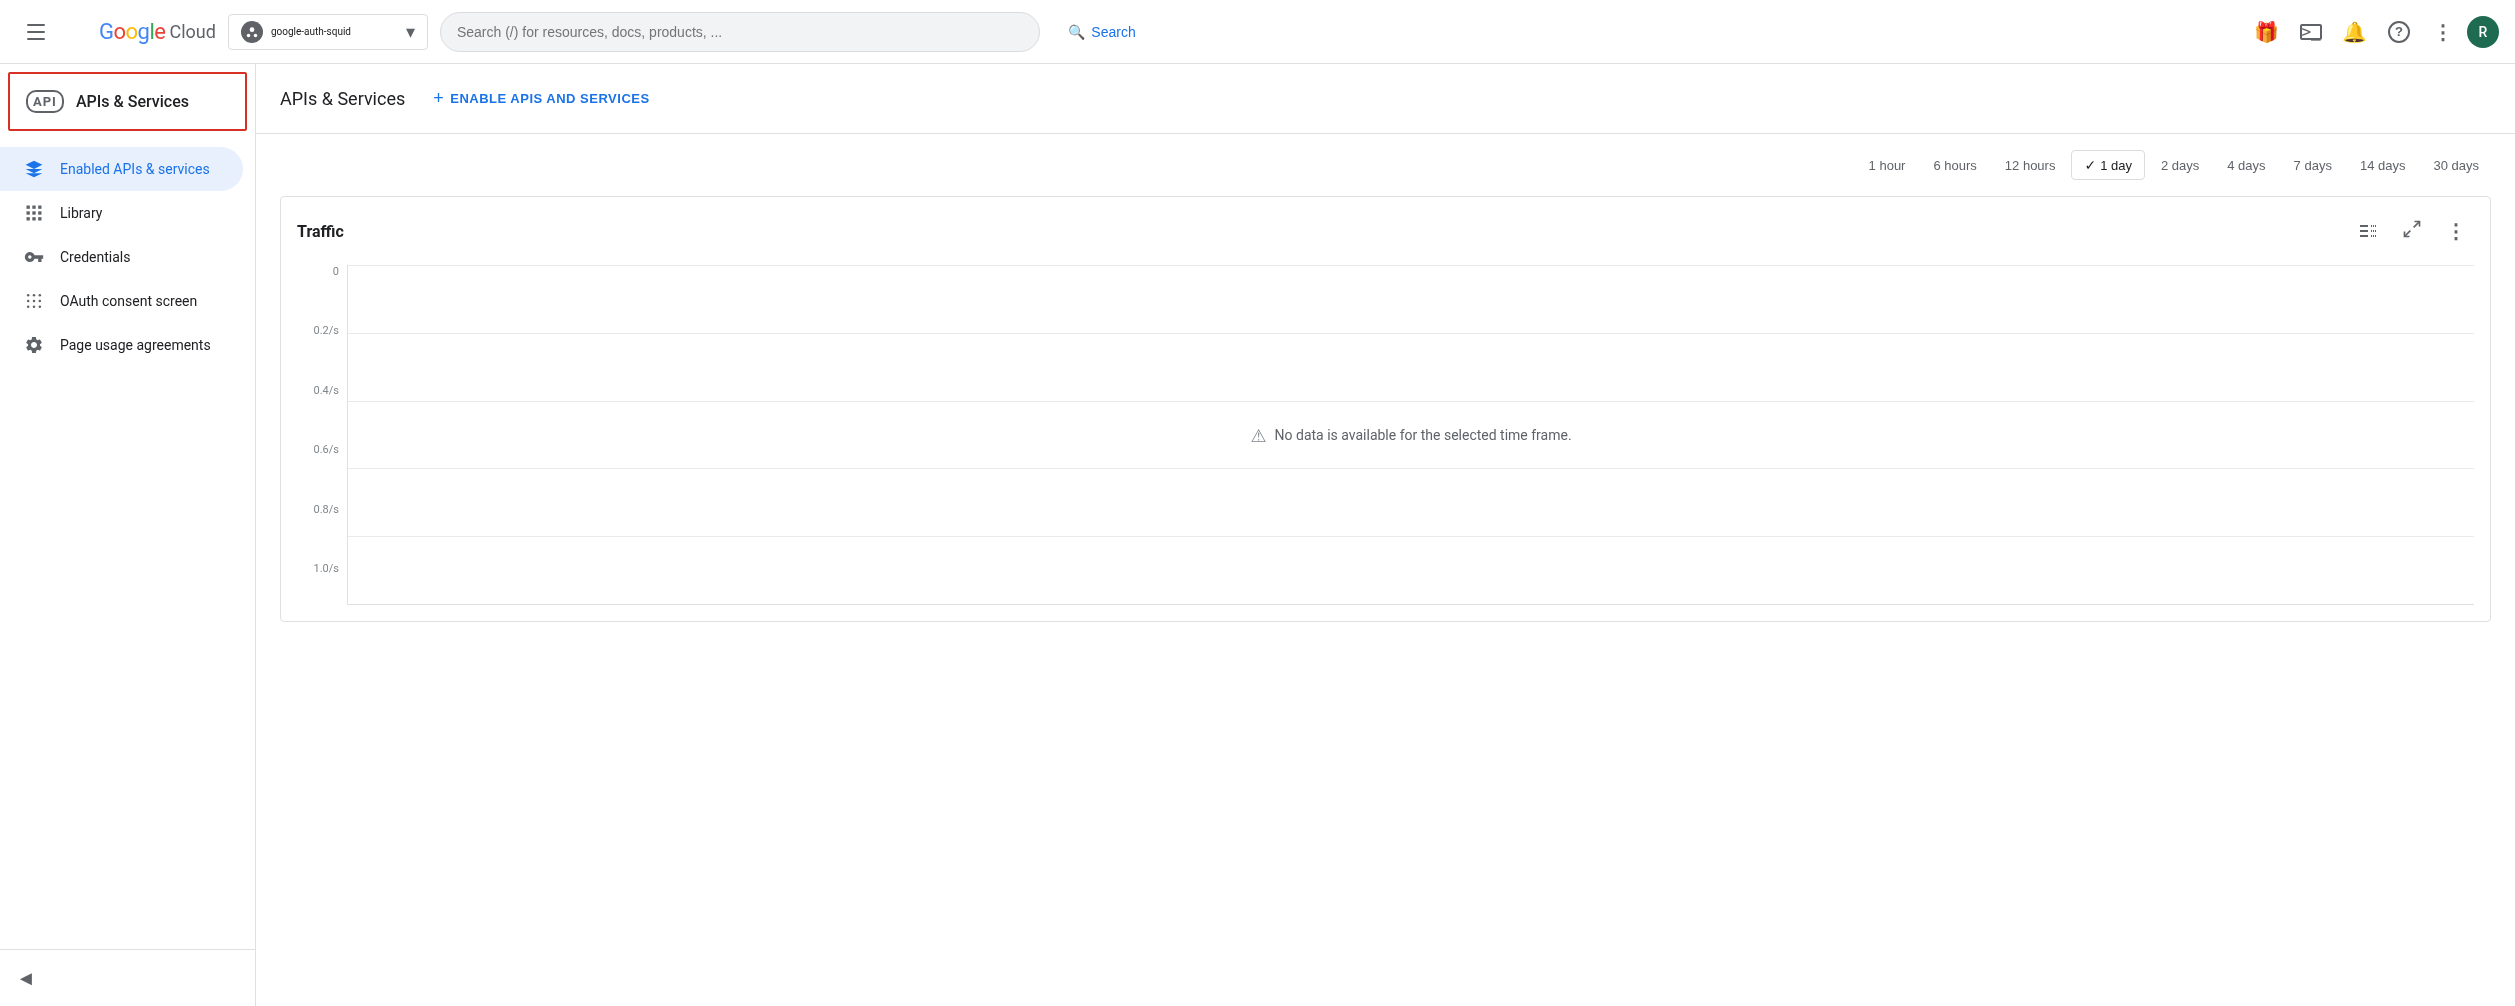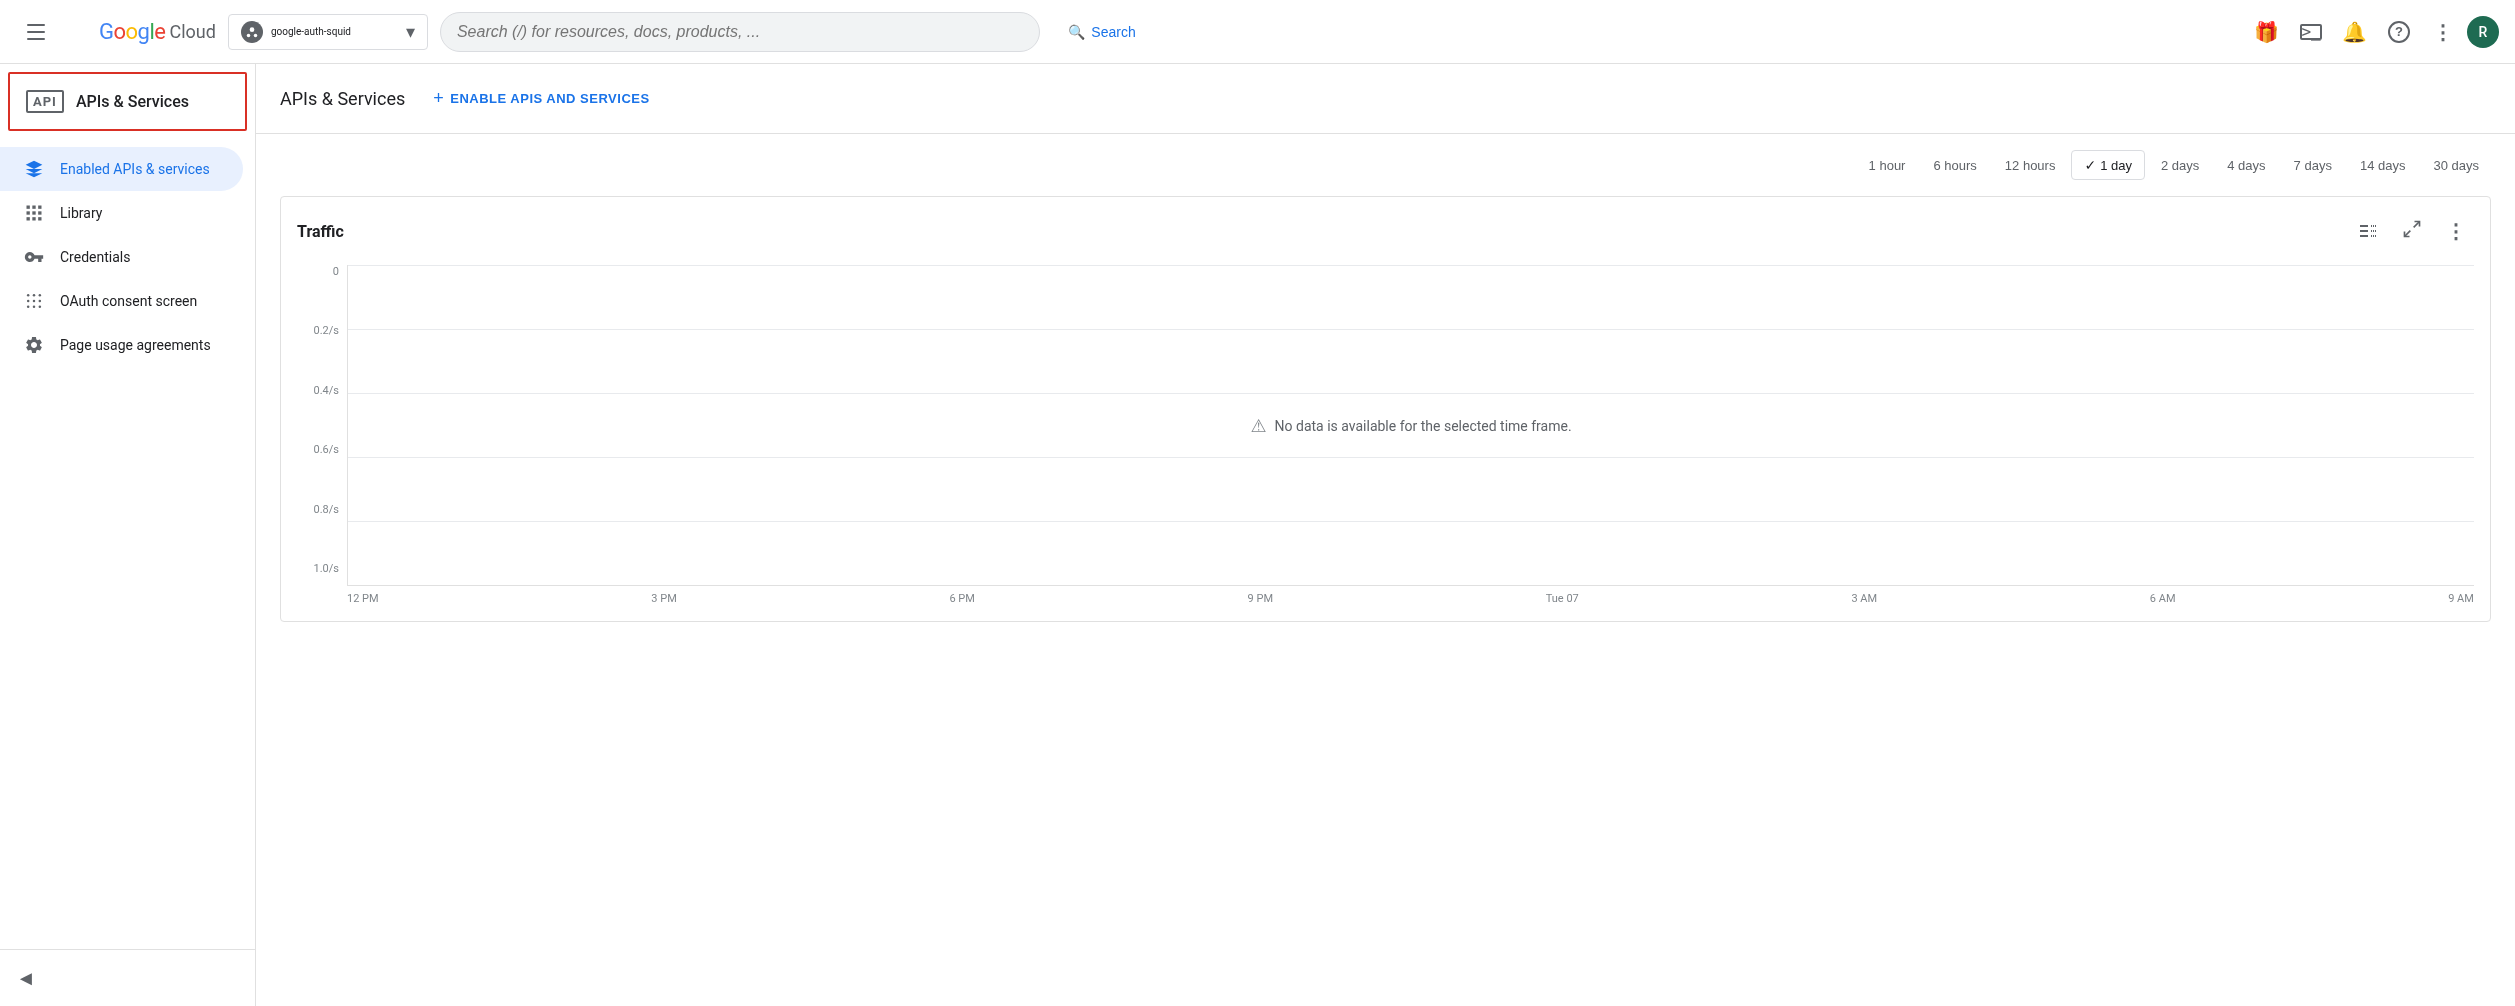--- a/index.html
+++ b/index.html
@@ -49,21 +49,21 @@
       flex: 1;
       display: flex; align-items: center;
       border: 1px solid #dadce0; border-radius: 24px;
       padding: 0 16px;
       height: 40px;
       max-width: 600px;
       background: #f1f3f4;
     }
     .search-bar input {
       border: none; background: none; outline: none;
-      font-size: 16px; color: #737373; width: 100%; font-style: italic;
+      font-size: 14px; color: #737373; width: 100%;
     }
     .search-btn {
       display: flex; align-items: center; gap: 6px;
       color: #1a73e8; font-size: 14px; font-weight: 500;
       padding: 8px 16px; border-radius: 4px;
       cursor: pointer; border: none; background: none;
     }
 
     .header-icons { display: flex; align-items: center; gap: 4px; margin-left: auto; }
     .header-icon-btn {
@@ -94,21 +94,21 @@
     .sidebar-api-header {
       display: flex; align-items: center; gap: 12px;
       padding: 16px 16px;
       border: 2px solid #d93025;
       margin: 8px;
       border-radius: 2px;
       cursor: pointer;
     }
     .api-badge {
       font-size: 13px; font-weight: 700; color: #5f6368;
-      border: 2px solid #5f6368; padding: 2px 5px; border-radius: 2px;
+      border: 2px solid #5f6368; padding: 2px 5px; border-radius: 10px;
       letter-spacing: 1px;
     }
     .sidebar-api-title { font-size: 16px; font-weight: 500; color: #202124; }
 
     .sidebar-nav { flex: 1; padding: 8px 0; }
     .nav-item {
       display: flex; align-items: center; gap: 16px;
       padding: 12px 16px 12px 24px;
       cursor: pointer; border-radius: 0 24px 24px 0;
       margin-right: 12px;
@@ -458,28 +458,18 @@
             <div class="grid-line" style="top: 20%;"></div>
             <div class="grid-line" style="top: 40%;"></div>
             <div class="grid-line" style="top: 60%;"></div>
             <div class="grid-line" style="top: 80%;"></div>
 
             <div class="no-data-overlay">
               <span class="warning-icon">⚠</span>
               <span>No data is available for the selected time frame.</span>
             </div>
           </div>
-          <div class="chart-x-axis">
-            <span>12 PM</span>
-            <span>3 PM</span>
-            <span>6 PM</span>
-            <span>9 PM</span>
-            <span>Tue 07</span>
-            <span>3 AM</span>
-            <span>6 AM</span>
-            <span>9 AM</span>
-          </div>
         </div>
       </div>
     </div>
 
   </main>
 </div>
 
 </body></html>

